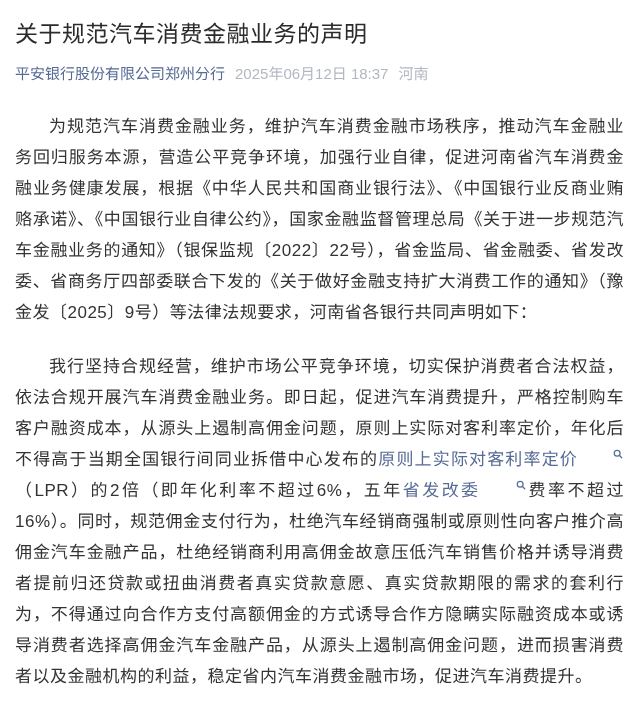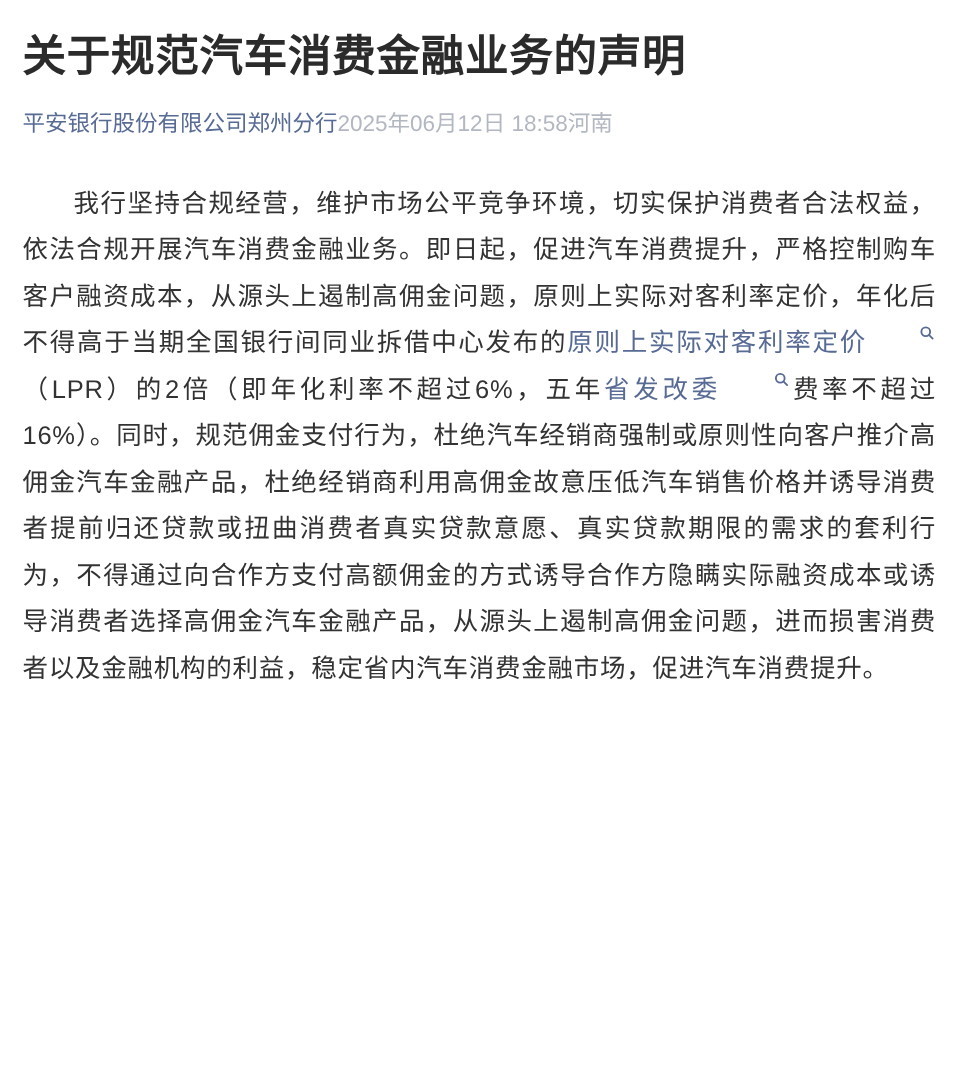--- a/index.html
+++ b/index.html
@@ -13,30 +13,31 @@
     font-family: "Liberation Sans", "DejaVu Sans", sans-serif;
     -webkit-font-smoothing: antialiased;
   }
   .page {
     box-sizing: border-box;
     width: 640px;
     padding: 14px 16px 30px 15px;
     background: var(--background, #ffffff);
   }
   .title {
-    font-size: 29px;
+    font-size: 23px;
     line-height: 1.4;
-    font-weight: 700;
+    font-weight: 400;
     color: var(--title, #2b2b2b);
     margin: 4px 0 13px 0;
     letter-spacing: 0.5px;
   }
   .byline {
     display: flex;
     align-items: flex-end;
+    gap: 10px;
     font-size: 15px;
     line-height: 21px;
     margin-bottom: 27px;
     white-space: nowrap;
   }
   .account {
     color: var(--link, #576b95);
     cursor: pointer;
   }
   .meta {
@@ -73,26 +74,27 @@
 </style>
 </head>
 <body>
 
 <div class="page">
 
   <h1 class="title">关于规范汽车消费金融业务的声明</h1>
 
   <div class="byline">
     <span class="account">平安银行股份有限公司郑州分行</span>
-    <span class="meta">2025年06月12日 18:58</span>
+    <span class="meta">2025年06月12日 18:37</span>
     <span class="meta">河南</span>
   </div>
 
   <div class="content">
 
+    <p>为规范汽车消费金融业务，维护汽车消费金融市场秩序，推动汽车金融业务回归服务本源，营造公平竞争环境，加强行业自律，促进河南省汽车消费金融业务健康发展，根据《中华人民共和国商业银行法》、《中国银行业反商业贿赂承诺》、《中国银行业自律公约》，国家金融监督管理总局《关于进一步规范汽车金融业务的通知》（银保监规〔2022〕22号），省金监局、省金融委、省发改委、省商务厅四部委联合下发的《关于做好金融支持扩大消费工作的通知》（豫金发〔2025〕9号）等法律法规要求，河南省各银行共同声明如下：</p>
 
     <p><span>我行坚持合规经营，维护市场公平竞争环境，切实保护消费者合法权益，依法合规开展汽车消费金融业务。即日起，促进汽车消费提升，严格控制购车客户融资成本，从源头上遏制高佣金问题，原则上实际对客利率定价，年化后不得高于当期全国银行间同业拆借中心发布的</span><a class="ilink"><span>原则上实际对客利率定价</span><span class="sup-icon"><svg viewBox="0 0 24 24" fill="none" stroke="currentColor" stroke-width="3" stroke-linecap="round">
               <circle cx="10" cy="10" r="7"></circle>
               <line x1="15.5" y1="15.5" x2="21" y2="21"></line>
             </svg></span></a><span>（LPR）的2倍（即年化利率不超过6%，五年</span><a class="ilink"><span>省发改委</span><span class="sup-icon"><svg viewBox="0 0 24 24" fill="none" stroke="currentColor" stroke-width="3" stroke-linecap="round">
               <circle cx="10" cy="10" r="7"></circle>
               <line x1="15.5" y1="15.5" x2="21" y2="21"></line>
             </svg></span></a><span>费率不超过16%）。同时，规范佣金支付行为，杜绝汽车经销商强制或原则性向客户推介高佣金汽车金融产品，杜绝经销商利用高佣金故意压低汽车销售价格并诱导消费者提前归还贷款或扭曲消费者真实贷款意愿、真实贷款期限的需求的套利行为，不得通过向合作方支付高额佣金的方式诱导合作方隐瞒实际融资成本或诱导消费者选择高佣金汽车金融产品，从源头上遏制高佣金问题，进而损害消费者以及金融机构的利益，稳定省内汽车消费金融市场，促进汽车消费提升。</span></p>
 
   </div>

